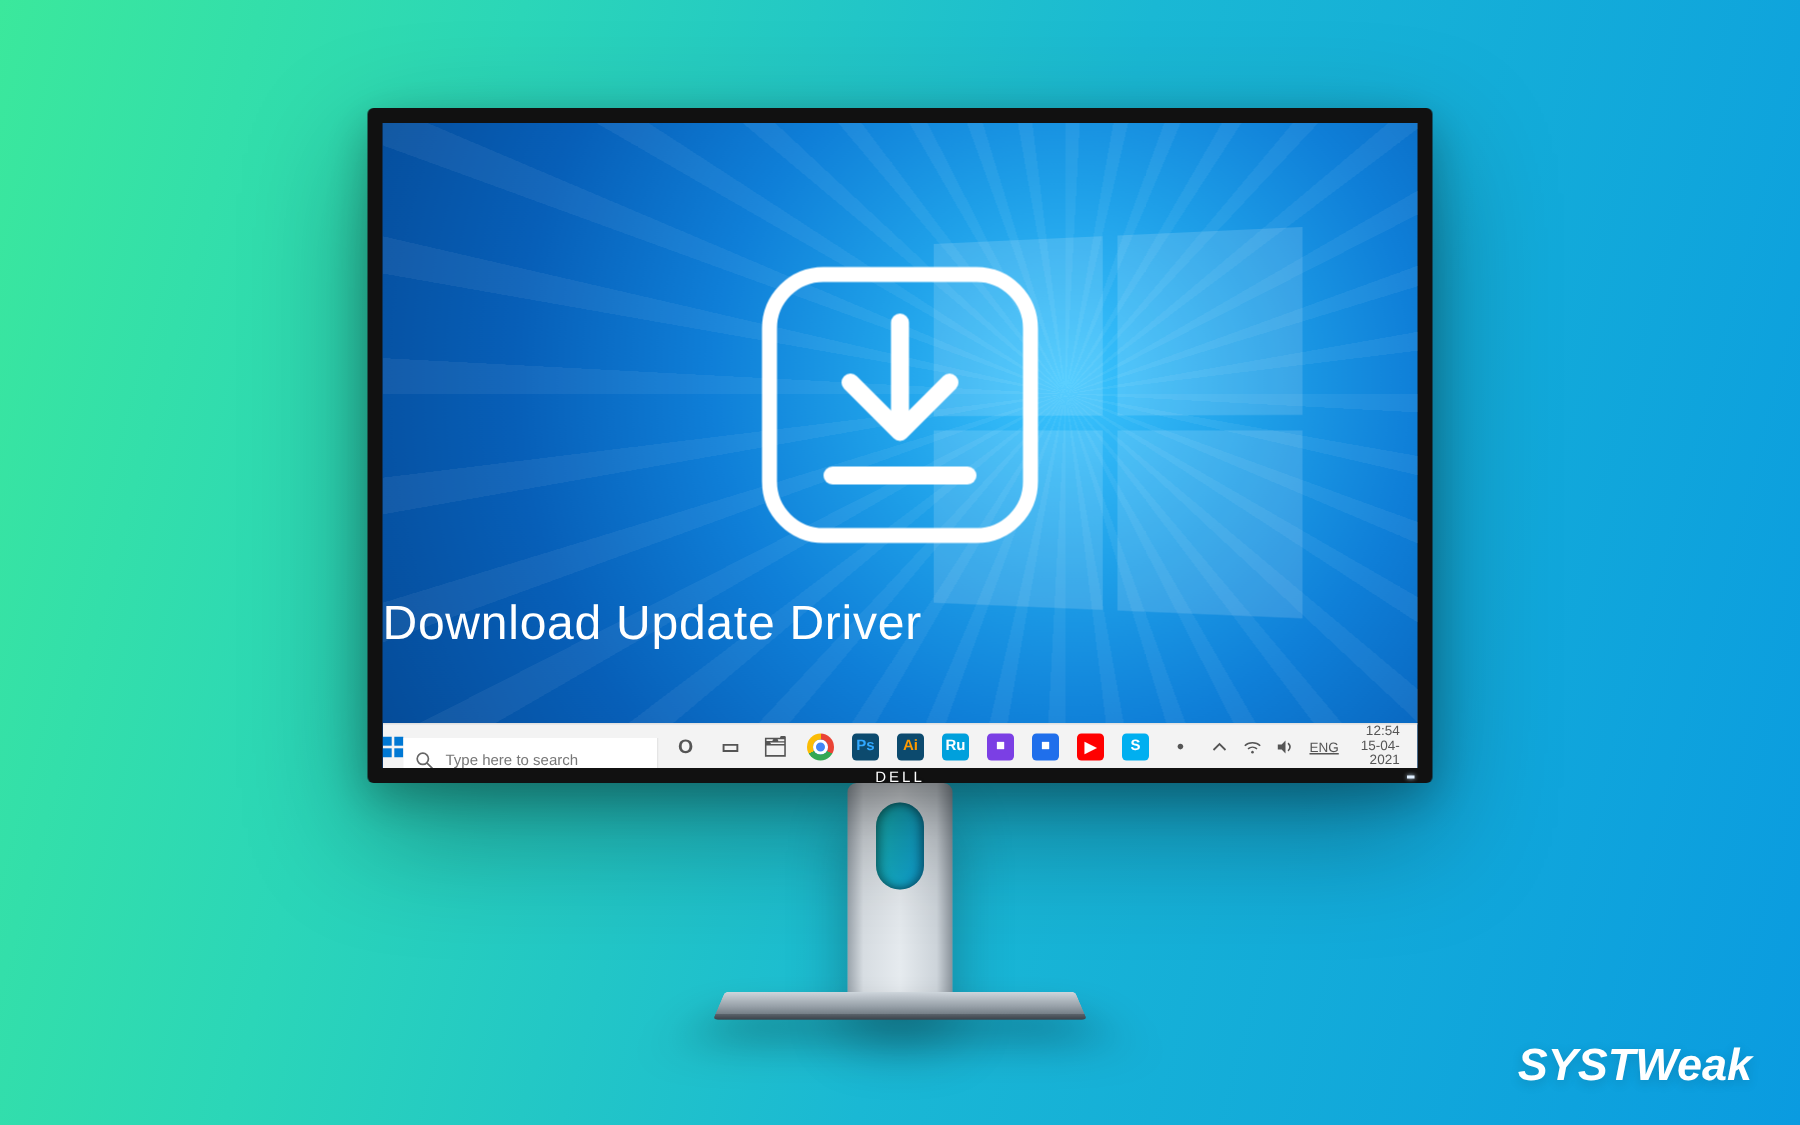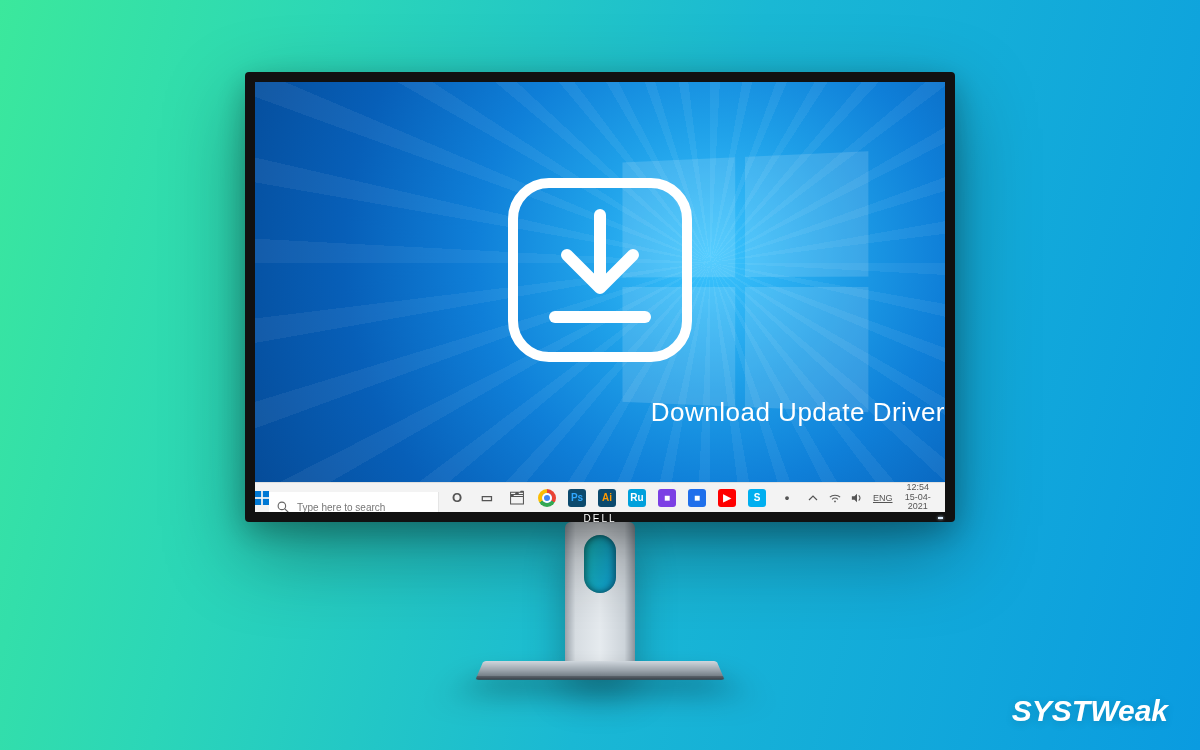--- a/index.html
+++ b/index.html
@@ -69,23 +69,23 @@
     left: 252px;
     top: 95px;
     width: 186px;
     height: 186px;
   }
   .caption {
     position: absolute;
     left: 0;
     right: 0;
     top: 315px;
-    text-align: right;
+    text-align: left;
     color: #fff;
-    font-size: 26px;
+    font-size: 32px;
     font-weight: 300;
     letter-spacing: 0.5px;
   }
 
   
   .taskbar {
     position: absolute;
     left: 0;
     right: 0;
     bottom: 0;
@@ -170,21 +170,21 @@
     padding: 0 6px;
     color: #555;
   }
   .tb-tray .tray-ico { cursor: pointer; display:flex; align-items:center; }
   .tb-tray svg { width: 12px; height: 12px; }
 
   .tb-lang { font-size: 9px; cursor: pointer; text-decoration: underline; }
   .tb-clock {
     font-size: 9px;
     line-height: 1.1;
-    text-align: center;
+    text-align: right;
     cursor: pointer;
   }
   .tb-notif {
     width: 24px;
     display: flex;
     align-items: center;
     justify-content: center;
     cursor: pointer;
   }
 

